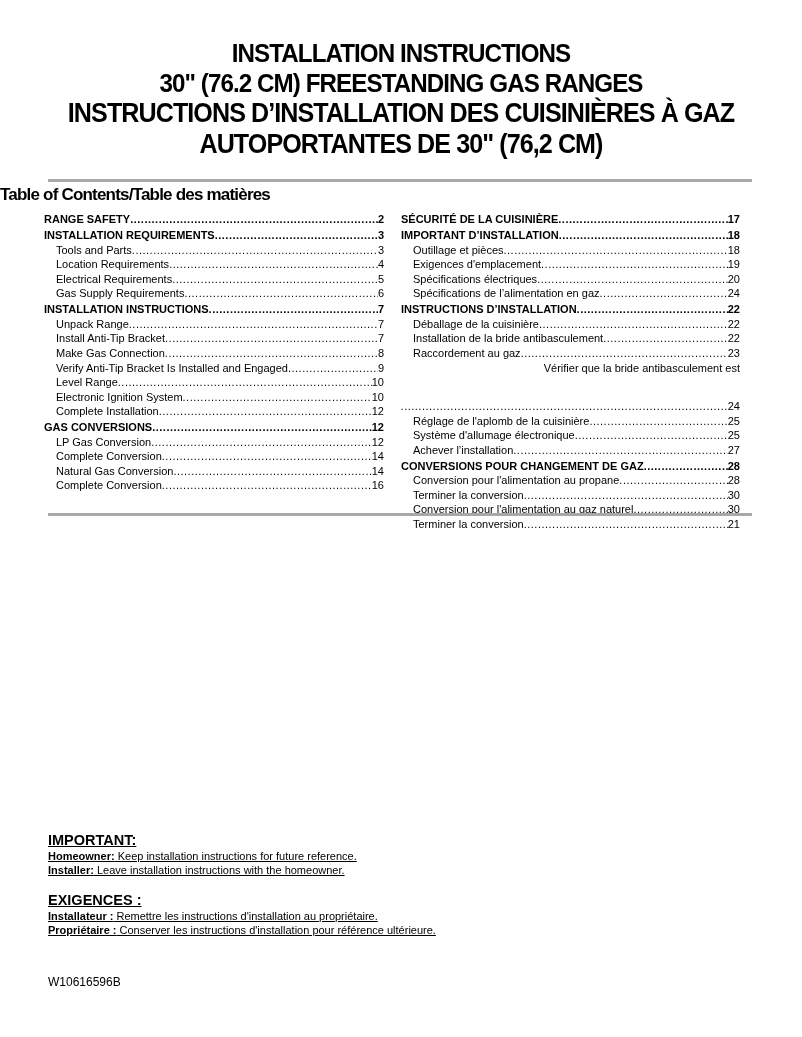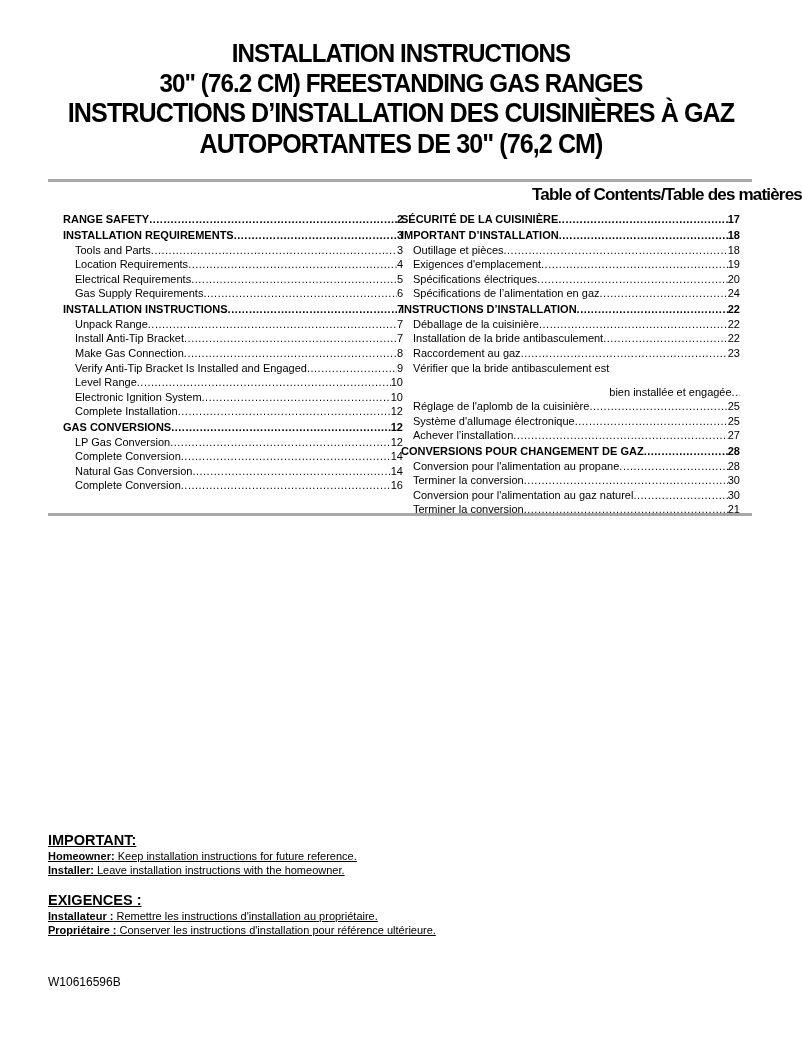--- a/index.html
+++ b/index.html
@@ -43,34 +43,34 @@
       background: #a8a8a8;
     }
     .rule.top { top: 179px; }
     .rule.bottom { top: 513px; }
 
     .toc-heading {
       position: absolute;
       top: 184px;
       left: 0;
       width: 802px;
-      text-align: right;
+      text-align: left;
       font-weight: bold;
       font-size: 17px;
       letter-spacing: -0.8px;
       line-height: 22px;
     }
 
     .toc-col {
       position: absolute;
       top: 211px;
       font-size: 11px;
       line-height: 14.6px;
     }
-    .toc-col.left { left: 63px; width: 340px; }
+    .toc-col.left { left: 44px; width: 340px; }
     .toc-col.right { left: 401px; width: 339px; }
 
     .toc-row {
       display: flex;
       align-items: flex-end;
       white-space: nowrap;
       overflow: hidden;
     }
     .toc-row.section {
       font-weight: bold;
@@ -89,22 +89,22 @@
       letter-spacing: 0.5px;
     }
     .toc-row .dots::after {
       content: "....................................................................................................................................................................................";
     }
     .toc-row .page {
       flex: 0 0 auto;
       text-align: right;
     }
     .toc-row.multi {
-      flex-direction: row;
-      align-items: flex-start;
+      flex-direction: column;
+      align-items: flex-end;
     }
     .toc-row.multi .line2 {
       display: flex;
       align-items: flex-end;
       margin-top: 24px;
     }
 
     .important {
       position: absolute;
       left: 48px;

